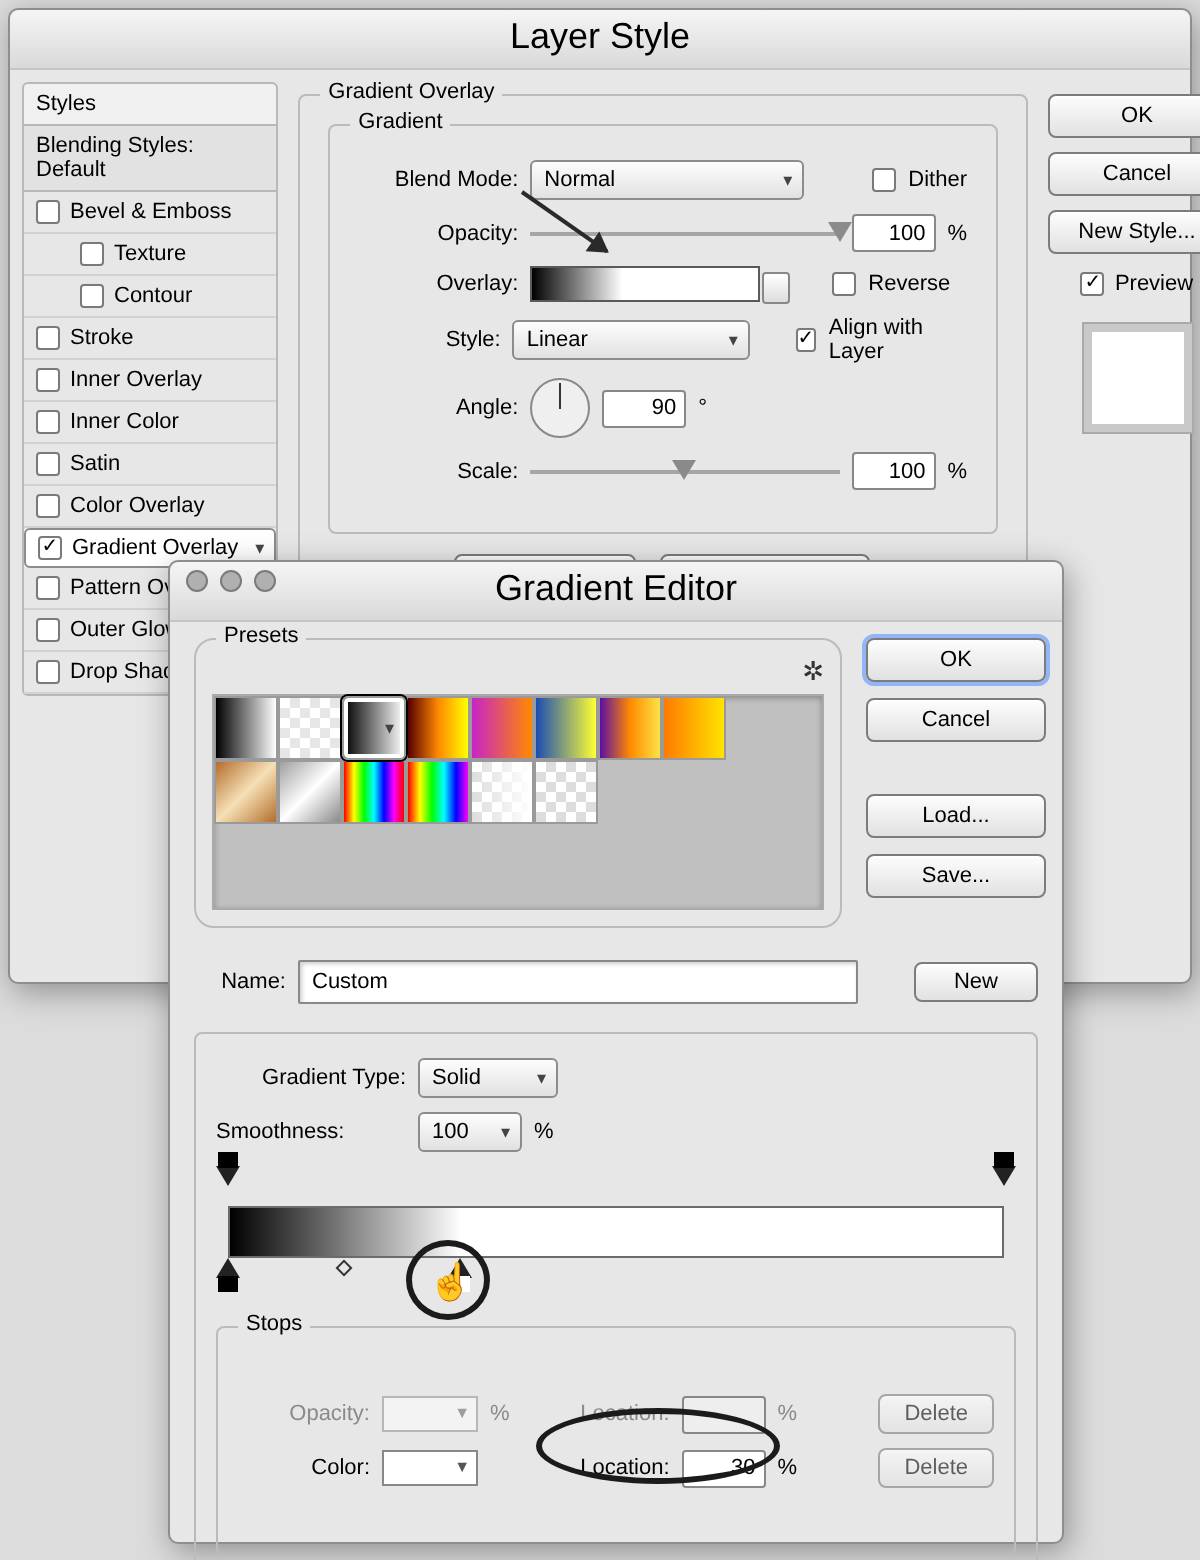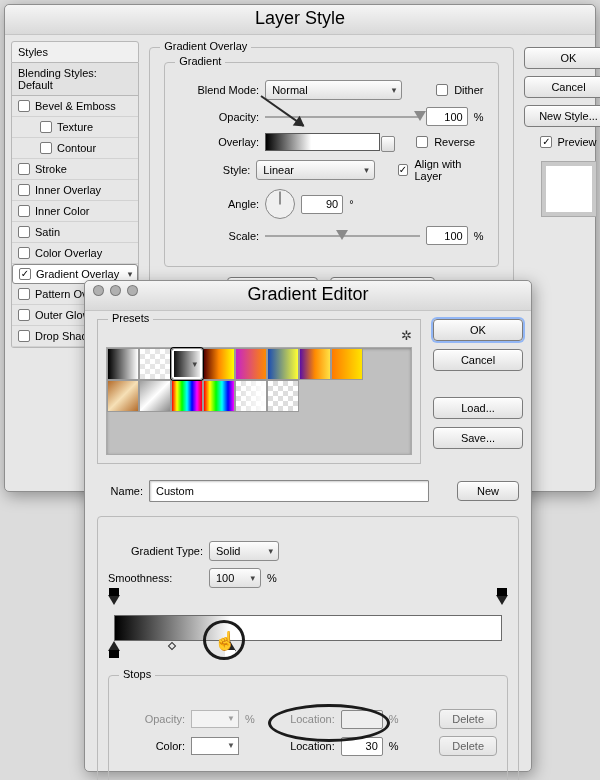--- a/index.html
+++ b/index.html
@@ -63,21 +63,21 @@
   .btn.def{box-shadow:0 0 0 2px rgba(90,150,255,.6);}
   .right-col{width:92px;display:flex;flex-direction:column;align-items:center;gap:7px;padding:6px 0 0 0;}
   .preview-sq{width:56px;height:56px;background:#fff;border:1px solid #aaa;box-shadow:inset 0 0 0 4px #c9c9c9;margin-top:6px;}
   .angledial{width:30px;height:30px;border:1px solid #888;border-radius:50%;position:relative;background:#efefef;}
   .angledial::after{content:"";position:absolute;left:50%;top:50%;width:13px;height:1px;background:#333;transform-origin:left center;transform:rotate(-90deg);}
   
   .gradwin{left:84px;top:280px;width:448px;height:492px;}
   .ge-body{padding:8px 12px 12px 12px;}
   .ge-cols{display:flex;gap:12px;}
   .ge-right{width:86px;display:flex;flex-direction:column;gap:8px;align-items:stretch;padding-top:0;}
-  .presets{flex:1;border:1px solid #bbb;border-radius:0;padding:8px 8px;position:relative;}
+  .presets{flex:1;border:1px solid #bbb;border-radius:10px;padding:8px 8px;position:relative;}
   .presets .legend{background:#e7e7e7;}
   .pwrap{border:1px solid #aaa;box-shadow:inset 0 1px 3px rgba(0,0,0,.3);background:#c0c0c0;}
   .prow{display:flex;}
   .pcell{width:32px;height:32px;border:1px solid #9a9a9a;}
   .pcell.sel{box-shadow:0 0 0 2px #fff inset,0 0 0 1px #000;}
   .txt{height:22px;border:1px solid #888;background:#fff;font-size:11px;padding:0 6px;box-shadow:inset 1px 1px 2px rgba(0,0,0,.2);border-radius:1px;}
   .grbar{height:26px;border:1px solid #6b6b6b;background:linear-gradient(to right,#000 0%,#fff 30%,#fff 100%);position:relative;margin:6px 6px 0 6px;}
   .stoppad{position:relative;height:18px;margin:0 6px;}
   .stop-top{position:relative;height:14px;margin:0 6px;}
   .ostop{position:absolute;top:0;width:0;height:0;border-left:6px solid transparent;border-right:6px solid transparent;border-top:10px solid #222;transform:translateX(-6px);}
@@ -314,21 +314,21 @@
     <div class="row" style="margin-top:16px">
       <span style="width:46px;text-align:right">Name:</span>
       <input class="txt" style="flex: 1 1 0%;" value="Custom">
       <div style="width:16px"></div>
       <div class="btn" style="min-width:62px">
           <span>New</span>
         </div>
     </div>
 
     <div class="fs" style="margin-top:14px;padding:12px 10px 14px 10px">
-      <div class="row" style="margin-top:12px">
+      <div class="row" style="margin-top:0">
         <span style="width:95px;text-align:right">Gradient Type:</span>
         <div class="sel" style="width:70px">
             <span>Solid</span>
           </div>
       </div>
       <div class="row">
         <span style="width:95px;text-align:left">Smoothness:</span>
         <div class="sel" style="width:52px">
             <span>100</span>
           </div>

